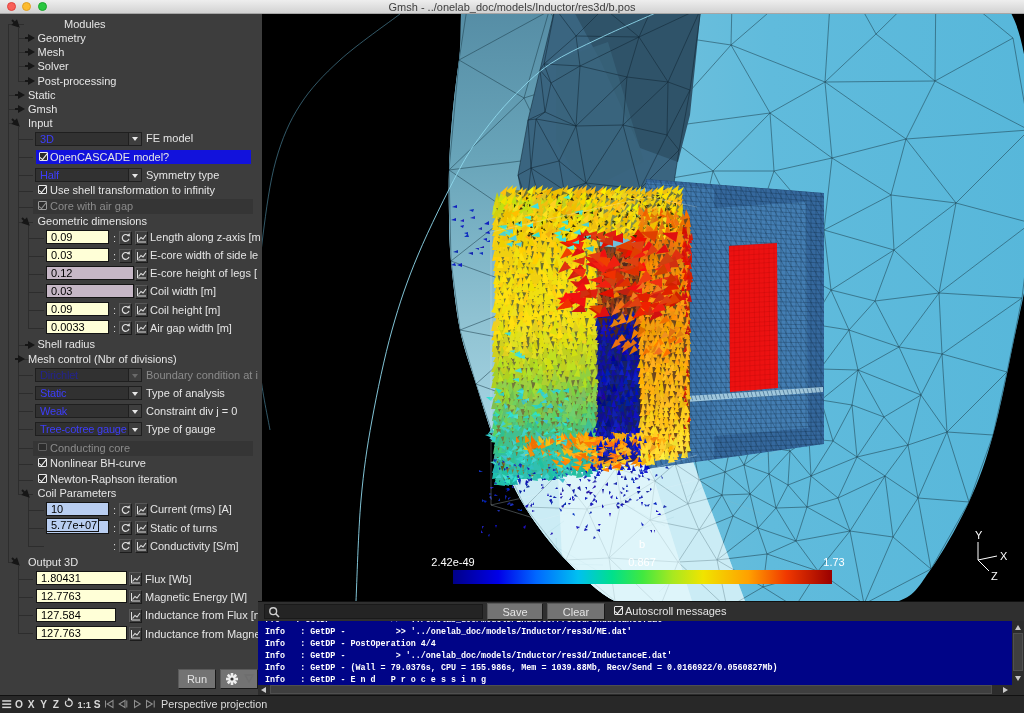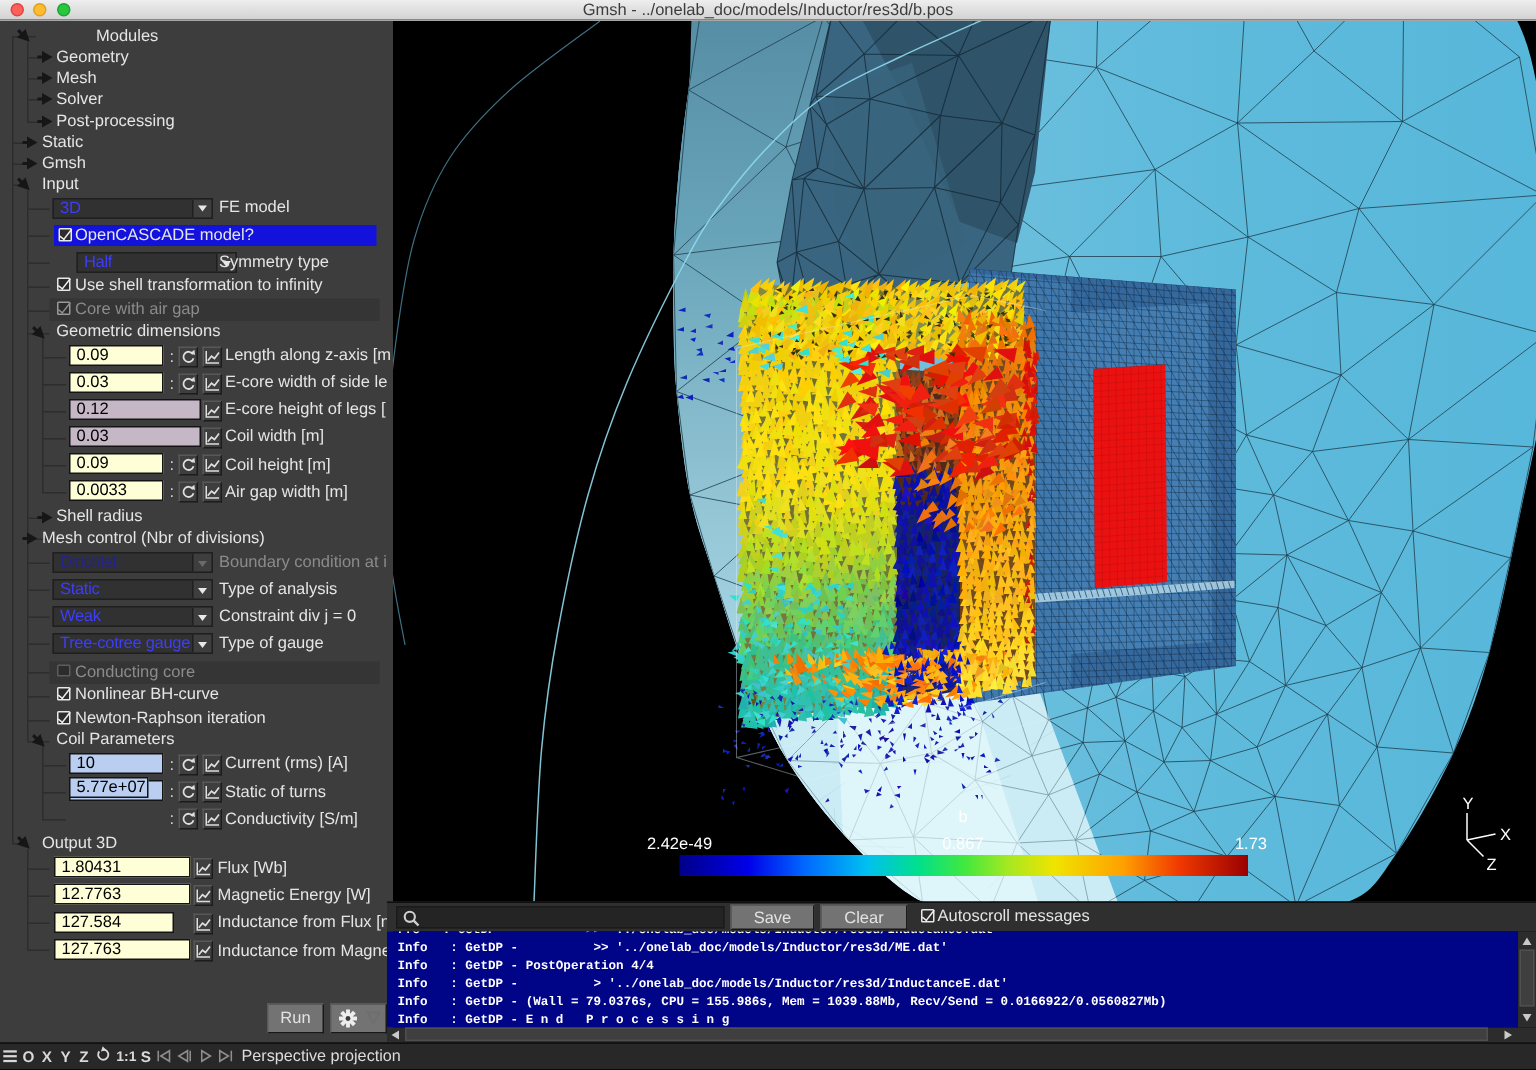--- a/index.html
+++ b/index.html
@@ -498,21 +498,21 @@
 <div class="t " style="left:28px; top:74.5px;">Static</div>
 <div class="arr-c" style="left:18px; top:91px;"></div>
 <div class="t " style="left:28px; top:88.5px;">Gmsh</div>
 <div class="arr-o" style="left:13px; top:106px;"></div>
 <div class="t " style="left:28px; top:102.5px;">Input</div>
 <div class="dd" style="top:117.5px;">3D<span class="btn"></span></div>
 <div class="t " style="left:146px; top:118.0px;">FE model</div>
 <div style="position:absolute; left:36px; top:136.3px; width:215px; height:14px; background:#1212dc;"></div>
 <div class="cb" style="left:39px; top:138.2px;"></div>
 <div class="t" style="left:50px; top:136.8px;">OpenCASCADE model?</div>
-<div class="dd" style="top:154px;margin-left:16px;">Half<span class="btn"></span></div>
+<div class="dd" style="top:154px;">Half<span class="btn"></span></div>
 <div class="t " style="left:146px; top:154.5px;">Symmetry type</div>
 <div class="cb" style="left:38px; top:171.0px;"></div>
 <div class="t " style="left:50px; top:170.0px;">Use shell transformation to infinity</div>
 <div class="strip" style="top:185.0px;"></div>
 <div class="cb gray" style="left:38px; top:187.0px;"></div>
 <div class="t dim" style="left:50px; top:186.0px;">Core with air gap</div>
 <div class="arr-o" style="left:23px; top:204.5px;"></div>
 <div class="t " style="left:37.5px; top:201.0px;">Geometric dimensions</div>
 <div class="inp" style="left:46px; top:215.6px; width:63px;">0.09</div>
 <div class="colon" style="left:113px; top:217.6px;">:</div>

